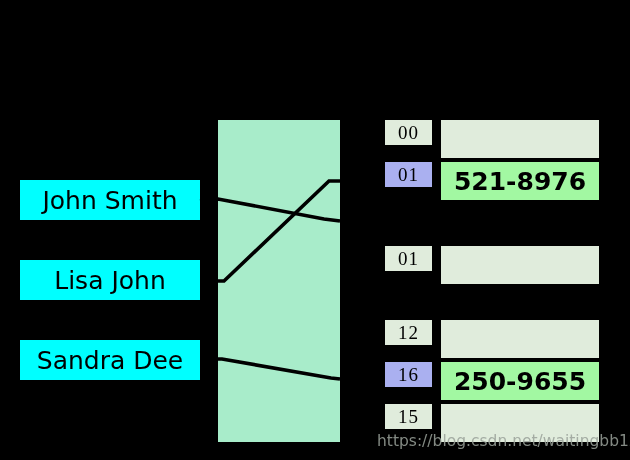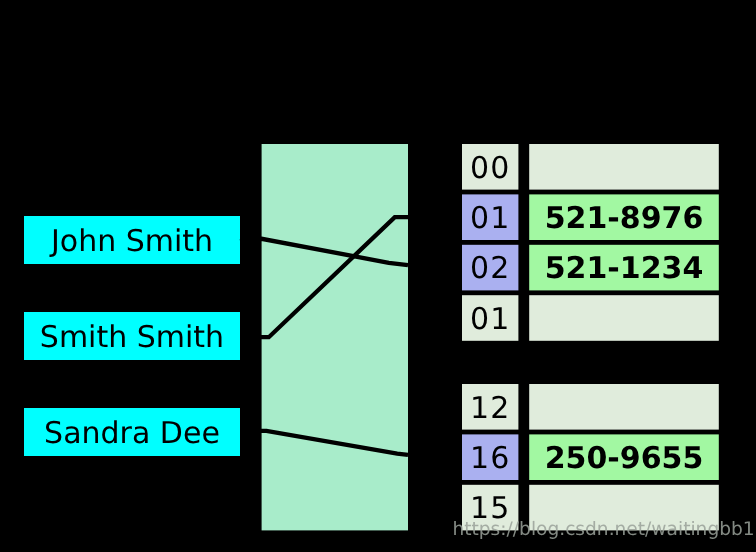--- a/index.html
+++ b/index.html
@@ -17,24 +17,24 @@
   .hashbox{
     position:absolute;left:218px;top:120px;width:122px;height:322px;
     background:var(--hash-fill,#a8ecca);
   }
   svg.lines{position:absolute;left:0;top:0;width:630px;height:460px;pointer-events:none;}
   svg.lines polyline{fill:none;stroke:var(--line,#000);stroke-width:3.6;}
   .bucket-row{position:absolute;left:0;width:630px;height:38px;}
   .r0{top:120px}.r1{top:162px}.r2{top:204px}.r3{top:246px}
   .r4{top:320px}.r5{top:362px}.r6{top:404px}
   .index-cell{
-    position:absolute;left:385px;top:0;width:47px;height:38px;
+    position:absolute;left:385px;top:0;width:47px;height:25px;
     background:var(--cell-empty,#e0ecdc);color:var(--text,#000);
-    font-size:25px;letter-spacing:1px;
-    display:flex;align-items:center;justify-content:center;
+    font-size:19px;letter-spacing:1px;
+    display:flex;align-items:center;justify-content:center;font-family:Liberation Serif, serif;
   }
   .value-cell{
     position:absolute;left:441px;top:0;width:158px;height:38px;
     background:var(--cell-empty,#e0ecdc);color:var(--text,#000);
     font-size:25px;
     display:flex;align-items:center;justify-content:center;font-weight:bold;
   }
   .bucket-row.hl .index-cell{background:var(--index-highlight,#aab0f0);text-align:center;}
   .bucket-row.hl .value-cell{background:var(--value-filled,#a2f8a2);}
   .watermark{
@@ -42,42 +42,38 @@
     font-size:15.5px;color:var(--watermark,#9aa29a);opacity:.85;
     white-space:nowrap;
   }
 </style>
 </head>
 <body>
 
 <div class="canvas">
 
   <div class="key k0">John Smith</div>
-  <div class="key k1">Smith Smith</div>
+  <div class="key k1">Lisa John</div>
   <div class="key k2">Sandra Dee</div>
 
   <div class="hashbox"></div>
 
   <svg class="lines" viewBox="0 0 630 460">
     <polyline points="200,201 218,199 324,219 340,221"></polyline>
     <polyline points="200,281 224,281 329,181 340,181"></polyline>
     <polyline points="200,359 222,359 331,378 340,379"></polyline>
   </svg>
 
   <div class="bucket-row r0">
     <div class="index-cell">00</div>
     <div class="value-cell"></div>
   </div>
   <div class="bucket-row r1 hl">
     <div class="index-cell">01</div>
     <div class="value-cell">521-8976</div>
-  </div>
-  <div class="bucket-row r2 hl">
-    <div class="index-cell">02</div>
-    <div class="value-cell">521-1234</div>
   </div>
   <div class="bucket-row r3">
     <div class="index-cell">01</div>
     <div class="value-cell"></div>
   </div>
   <div class="bucket-row r4">
     <div class="index-cell">12</div>
     <div class="value-cell"></div>
   </div>
   <div class="bucket-row r5 hl">

